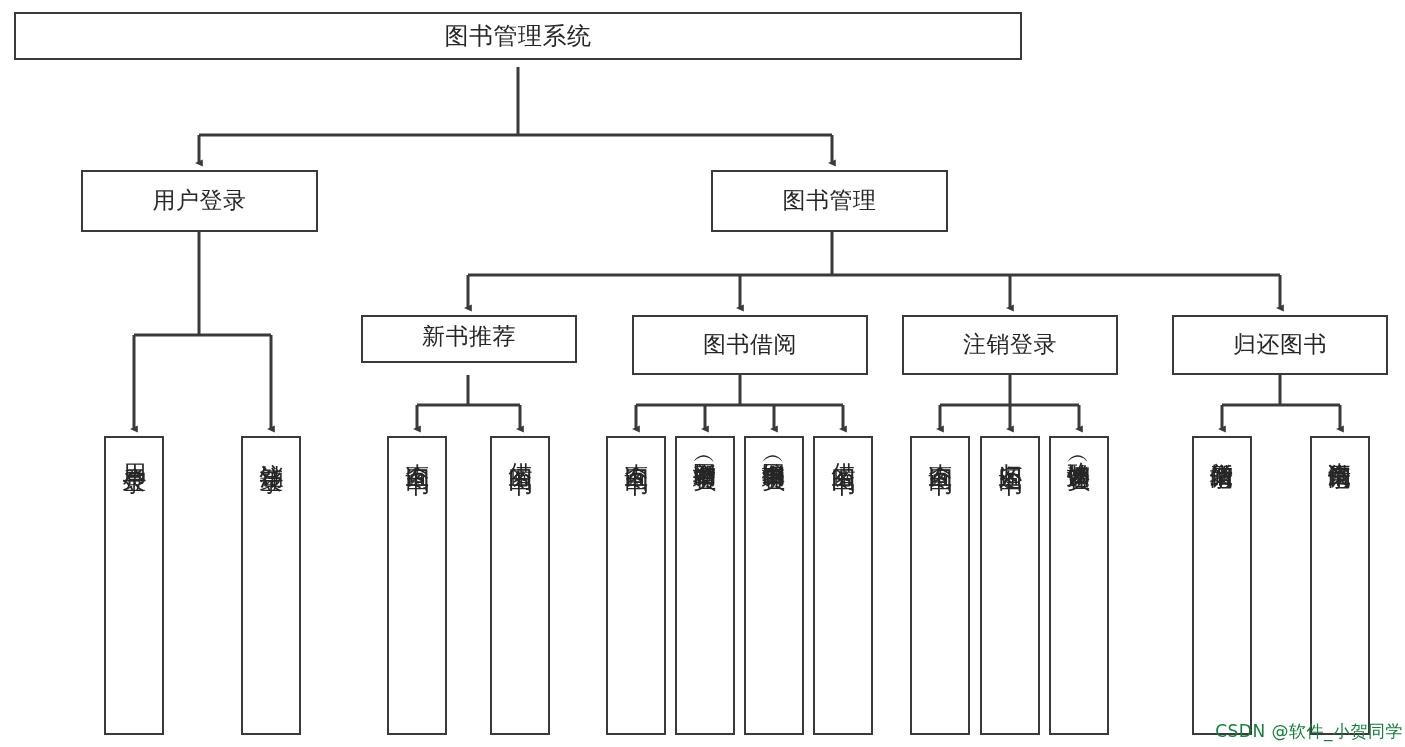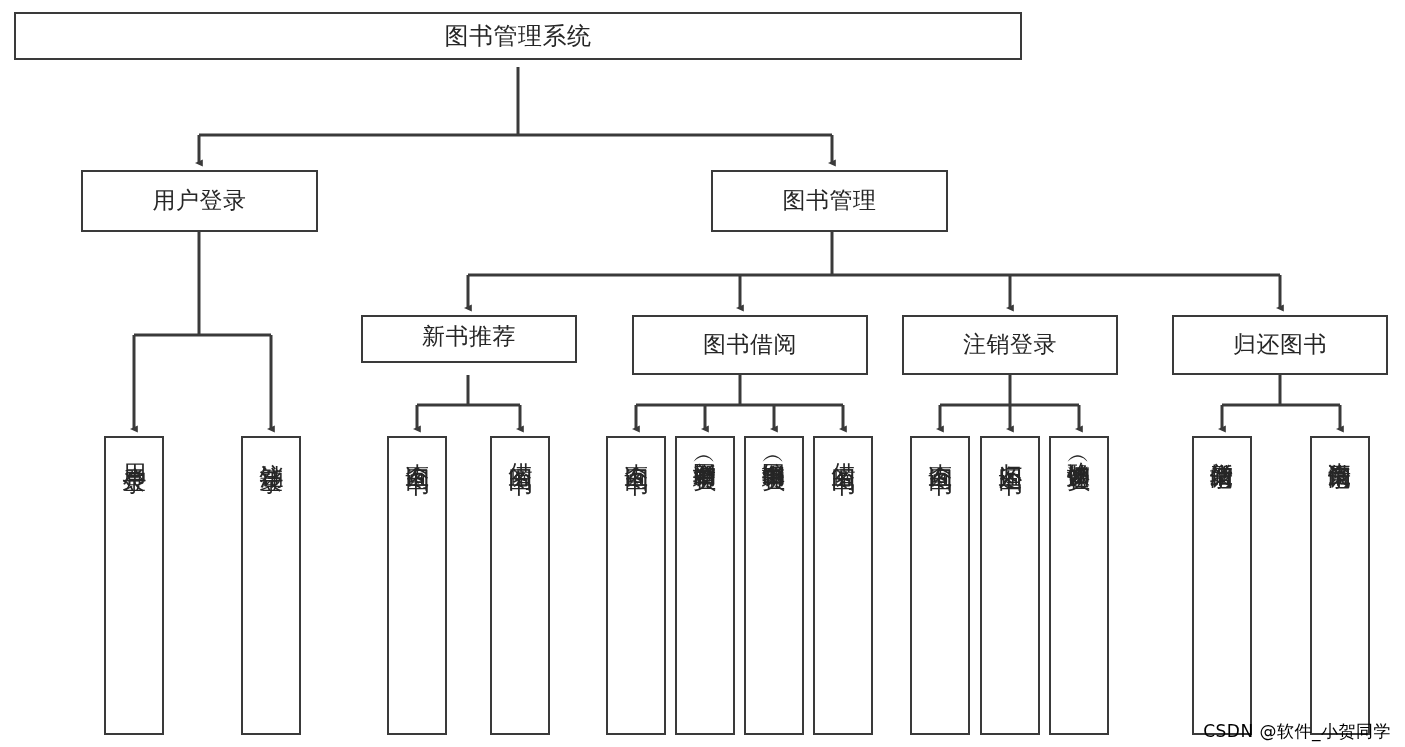--- a/index.html
+++ b/index.html
@@ -64,24 +64,24 @@
     letter-spacing: 3px;
     margin-top: 6px;
     white-space: nowrap;
   }
   .node.vert.tall-text .node-label {
     letter-spacing: 1px;
     font-size: 23px;
   }
   #watermark {
     position: absolute;
-    right: 14px;
+    right: 2px;
     bottom: 4px;
     font-size: 17px;
-    color: #000000;
+    color: #15803d;
     letter-spacing: 0.5px;
     white-space: nowrap;
     font-family: "DejaVu Sans", "Liberation Sans", sans-serif;
   }
 </style>
 </head>
 <body>
 
 <div id="diagram-root">
 

